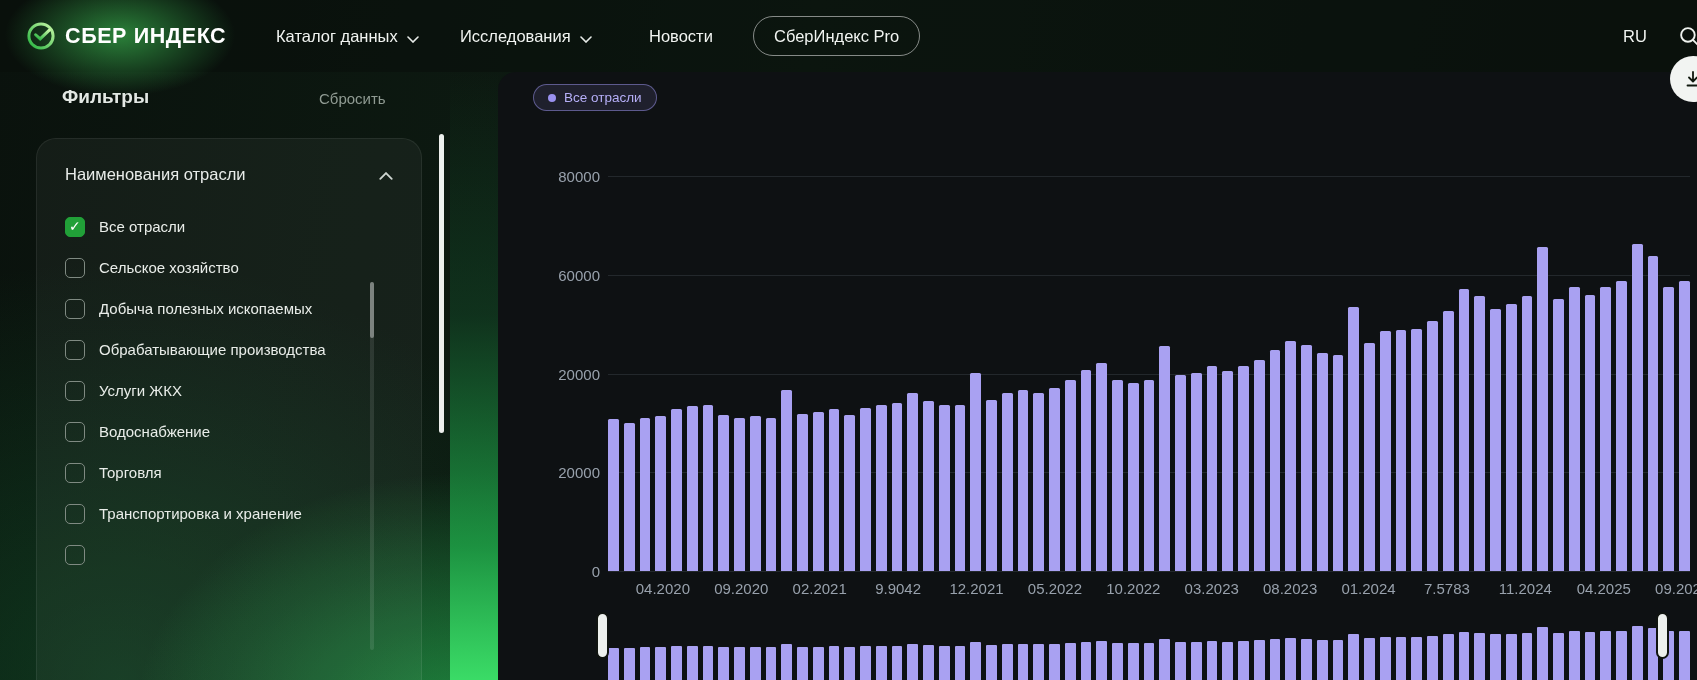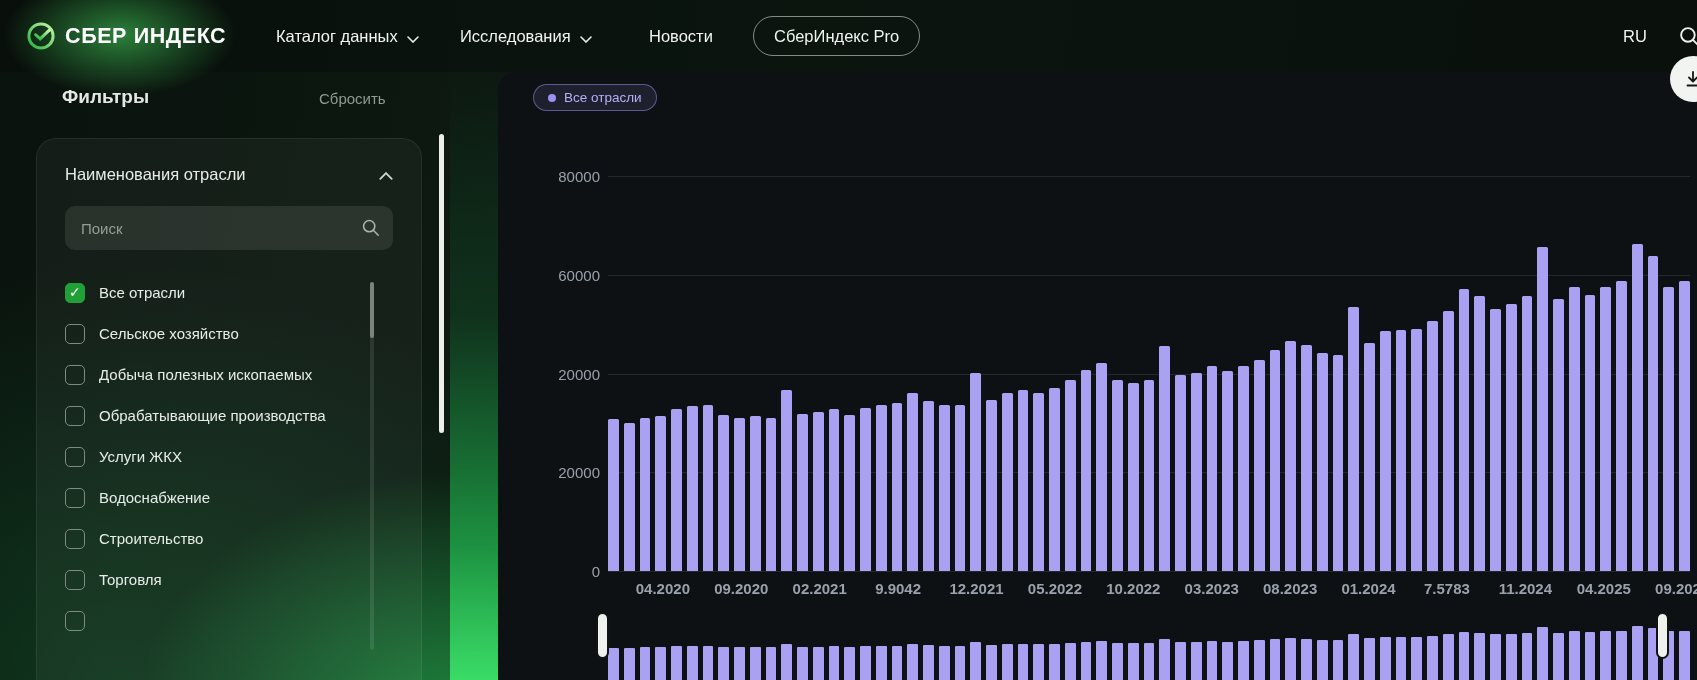--- a/index.html
+++ b/index.html
@@ -61,21 +61,21 @@
     border:1px solid rgba(156,148,240,0.5); background:rgba(156,148,240,0.12);
     font-size:13.5px; color:#b6aff8; cursor:pointer;
   }
   .legend-dot { width:8px; height:8px; border-radius:50%; background:#9a91f0; }
   .ylabels { position:absolute; left:8px; top:104px; width:94px; height:395px; }
   .ylabel { position:absolute; right:0; transform:translateY(-50%); font-size:15px; color:#98a1ac; }
   .plot { position:absolute; left:110px; top:104px; width:1082px; height:395px; }
   .gridline { position:absolute; left:0; right:0; height:1px; background:#23282c; }
   .bars { position:absolute; left:110px; top:104px; width:1082px; height:395px; display:flex; align-items:flex-end; gap:5px; }
   .bar { flex:1; background:#a9a1f2; border-radius:1.5px 1.5px 0 0; min-width:1px; }
-  .xlabels { position:absolute; left:110px; top:508px; width:1082px; height:20px;font-weight:bold; }
+  .xlabels { position:absolute; left:110px; top:508px; width:1082px; height:20px; }
   .xlabel { position:absolute; transform:translateX(-50%); font-size:15px; color:#98a1ac; white-space:nowrap; }
   .brush { position:absolute; left:110px; top:545px; width:1082px; height:63px; display:flex; align-items:flex-end; gap:5px; }
   .bbar { flex:1; background:#a9a1f2; border-radius:1px 1px 0 0; min-width:1px; }
   .handle { position:absolute; width:13px; height:47px; top:540px; background:#eef1ee; border:2px solid #101410; border-radius:7px; cursor:ew-resize; z-index:4; }
   .handle.left { left:98px; }
   .handle.right { left:1158px; }
   
   .dl-btn { position:absolute; left:1670px; top:56px; width:46px; height:46px; border-radius:50%; background:#f2f4f2; z-index:7; display:flex; align-items:center; justify-content:center; cursor:pointer; }
 </style>
 </head>
@@ -142,29 +142,20 @@
 <div class="panel">
   <div class="panel-head">
     <span class="panel-title">Наименования отрасли</span>
     <span>
       <svg width="14" height="8" viewBox="0 0 12 7">
           <path d="M1 6 L6 1 L11 6" stroke="#cfd6d1" stroke-width="1.6" fill="none" stroke-linecap="round"></path>
         </svg>
     </span>
   </div>
 
-  <div class="search-box">
-    <input type="text" placeholder="Поиск" style="">
-    <span class="mag">
-      <svg width="19" height="19" viewBox="0 0 22 22">
-          <circle cx="9.5" cy="9.5" r="6.5" stroke="#aab3ac" stroke-width="1.8" fill="none"></circle>
-          <line x1="14.5" y1="14.5" x2="20" y2="20" stroke="#aab3ac" stroke-width="1.8" stroke-linecap="round"></line>
-        </svg>
-    </span>
-  </div>
 
   <div class="cb-list">
       <div class="cb-row">
         <div class="cb checked"></div>
         <span class="cb-label">Все отрасли</span>
       </div>
       <div class="cb-row">
         <div class="cb"></div>
         <span class="cb-label">Сельское хозяйство</span>
       </div>
@@ -179,25 +170,25 @@
       <div class="cb-row">
         <div class="cb"></div>
         <span class="cb-label">Услуги ЖКХ</span>
       </div>
       <div class="cb-row">
         <div class="cb"></div>
         <span class="cb-label">Водоснабжение</span>
       </div>
       <div class="cb-row">
         <div class="cb"></div>
-        <span class="cb-label">Строительство</span>
-      </div>
-      <div class="cb-row">
-        <div class="cb"></div>
         <span class="cb-label">Торговля</span>
+      </div>
+      <div class="cb-row">
+        <div class="cb"></div>
+        <span class="cb-label">Транспортировка и хранение</span>
       </div>
       <div class="cb-row">
         <div class="cb"></div>
       </div>
     </div>
 
   <div class="inner-scroll">
     <div class="inner-thumb"></div>
   </div>
 </div>

